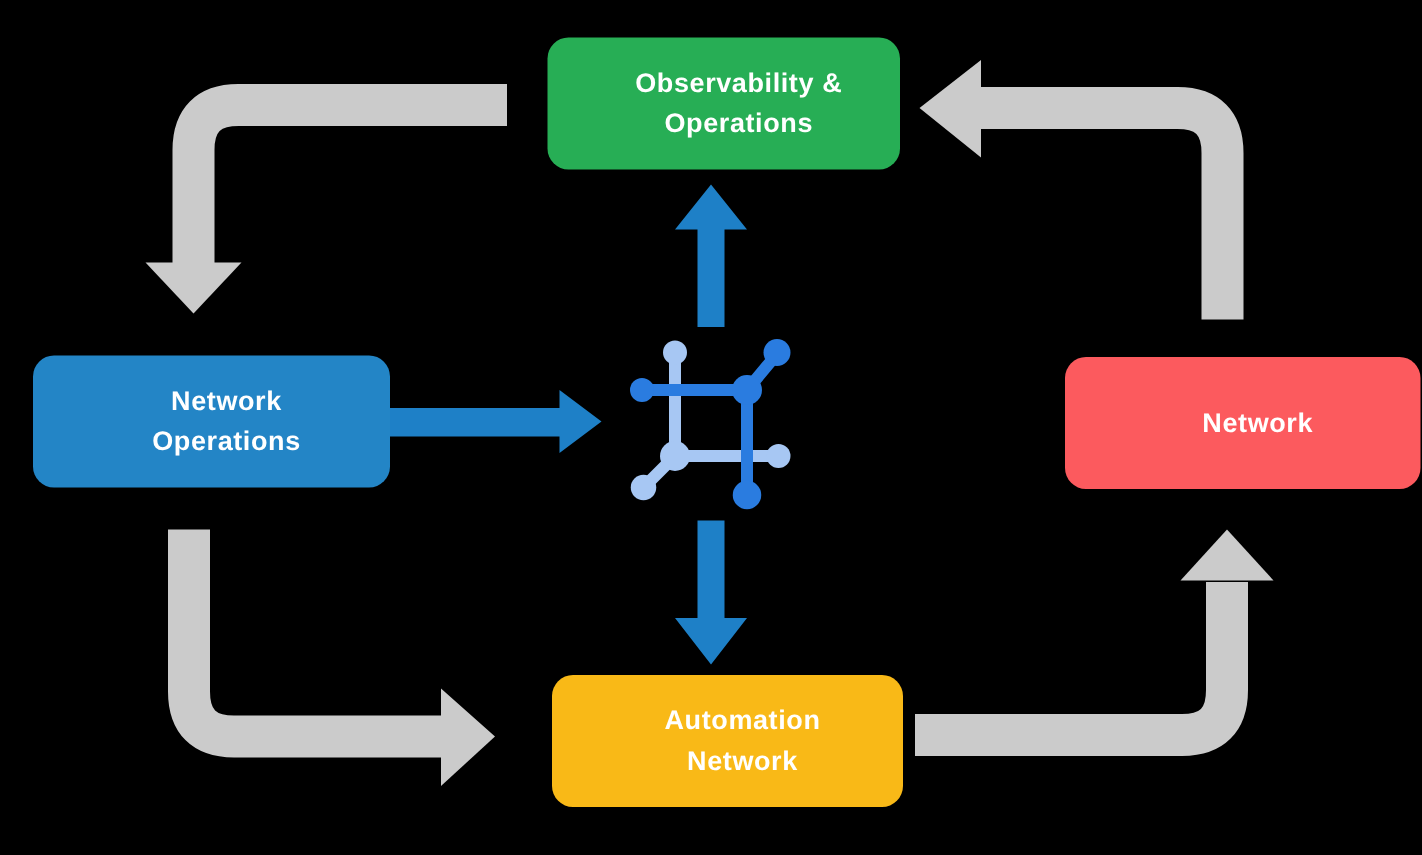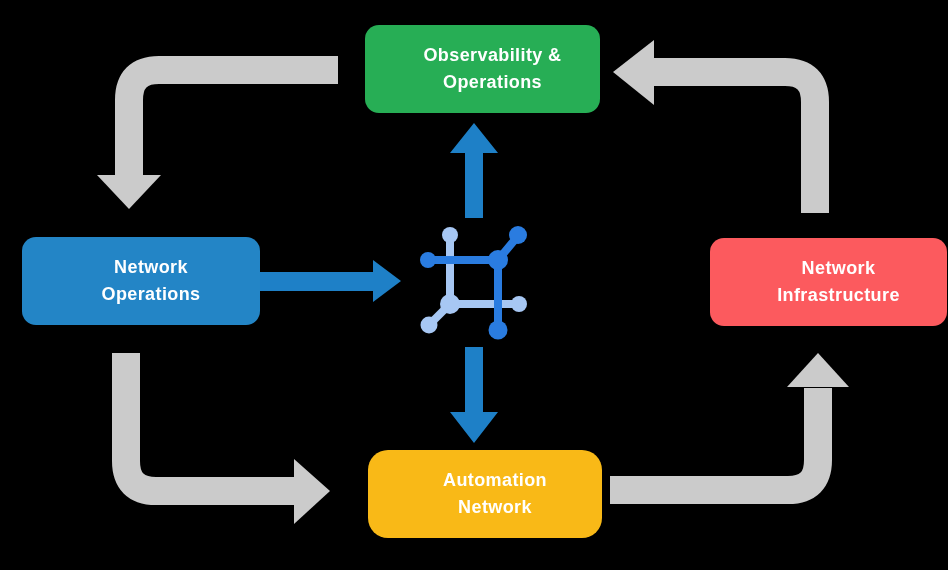--- a/index.html
+++ b/index.html
@@ -94,21 +94,20 @@
     <span>Operations</span>
   </div>
 
   <div class="node node-operations" style="background-color: rgb(35, 133, 198);">
     <span>Network</span>
     <span>Operations</span>
   </div>
 
   <div class="node node-infrastructure" style="background-color: rgb(252, 90, 94);">
     <span>Network</span>
-    <span>Infrastructure</span>
   </div>
 
-  <div class="node node-automation" style="background-color: rgb(249, 185, 23); border-radius: 20px;">
+  <div class="node node-automation" style="background-color: rgb(249, 185, 23);">
     <span>Automation</span>
     <span>Network</span>
   </div>
 
 </div>
 
 </body></html>

